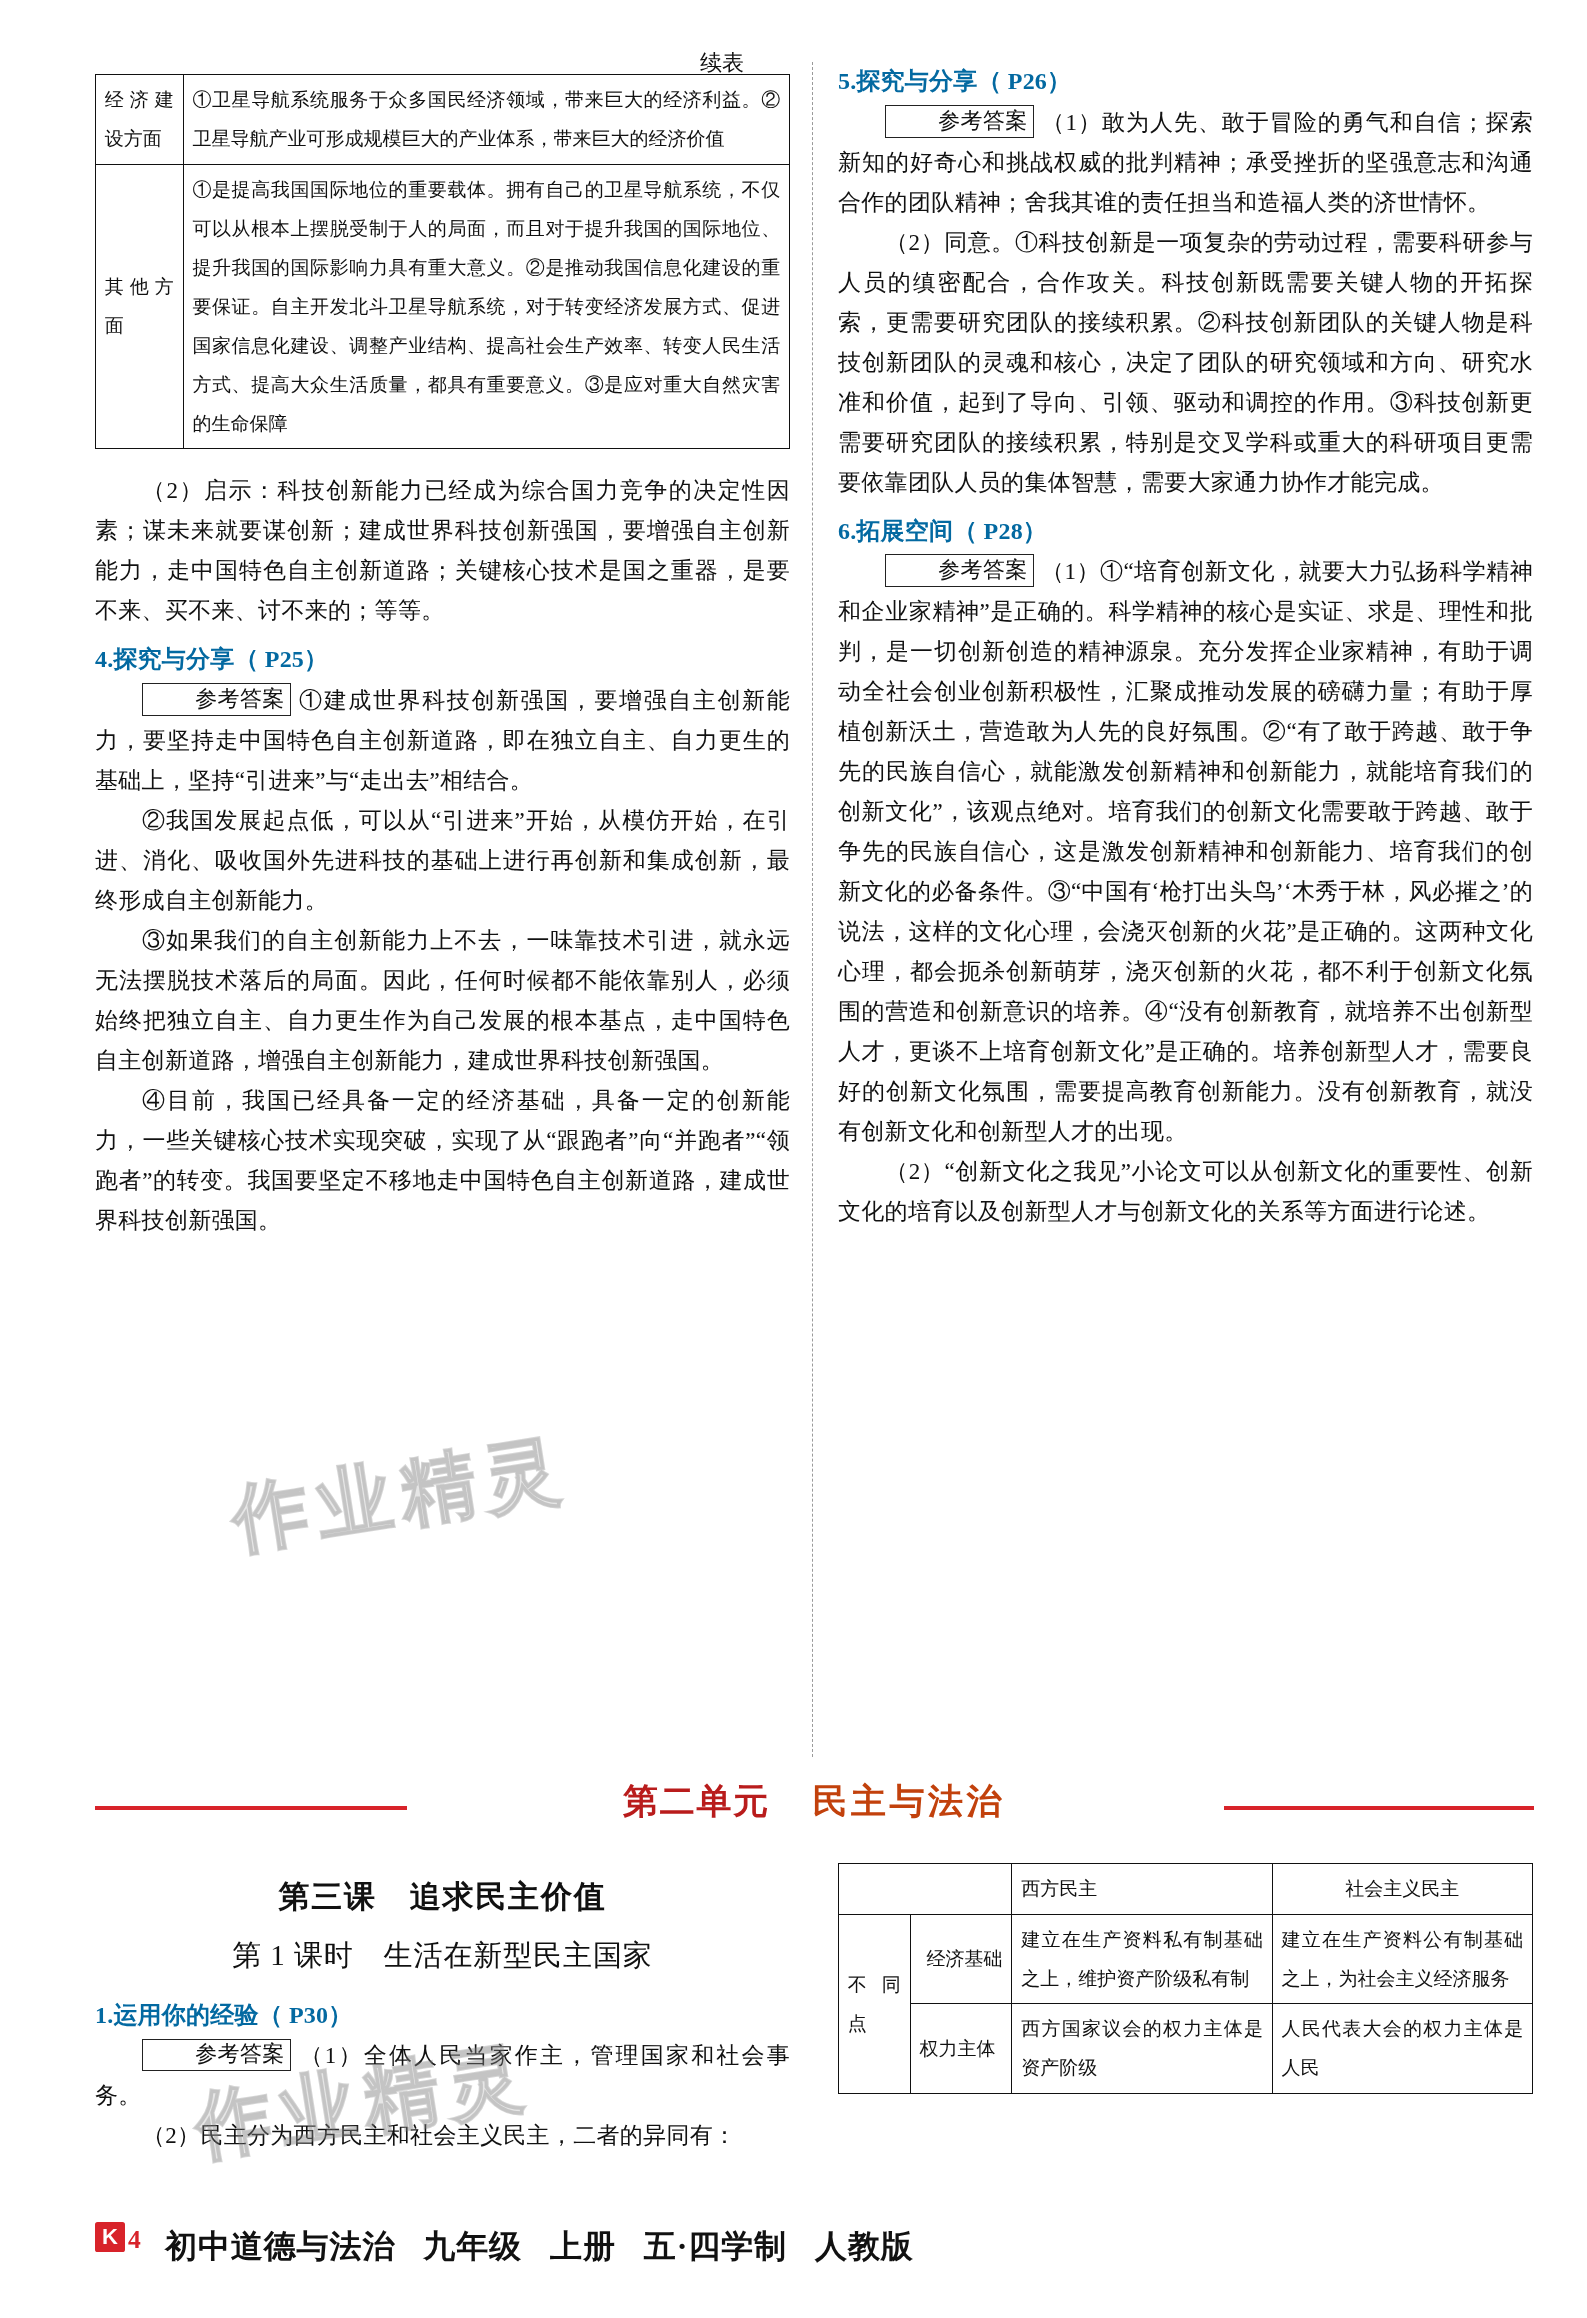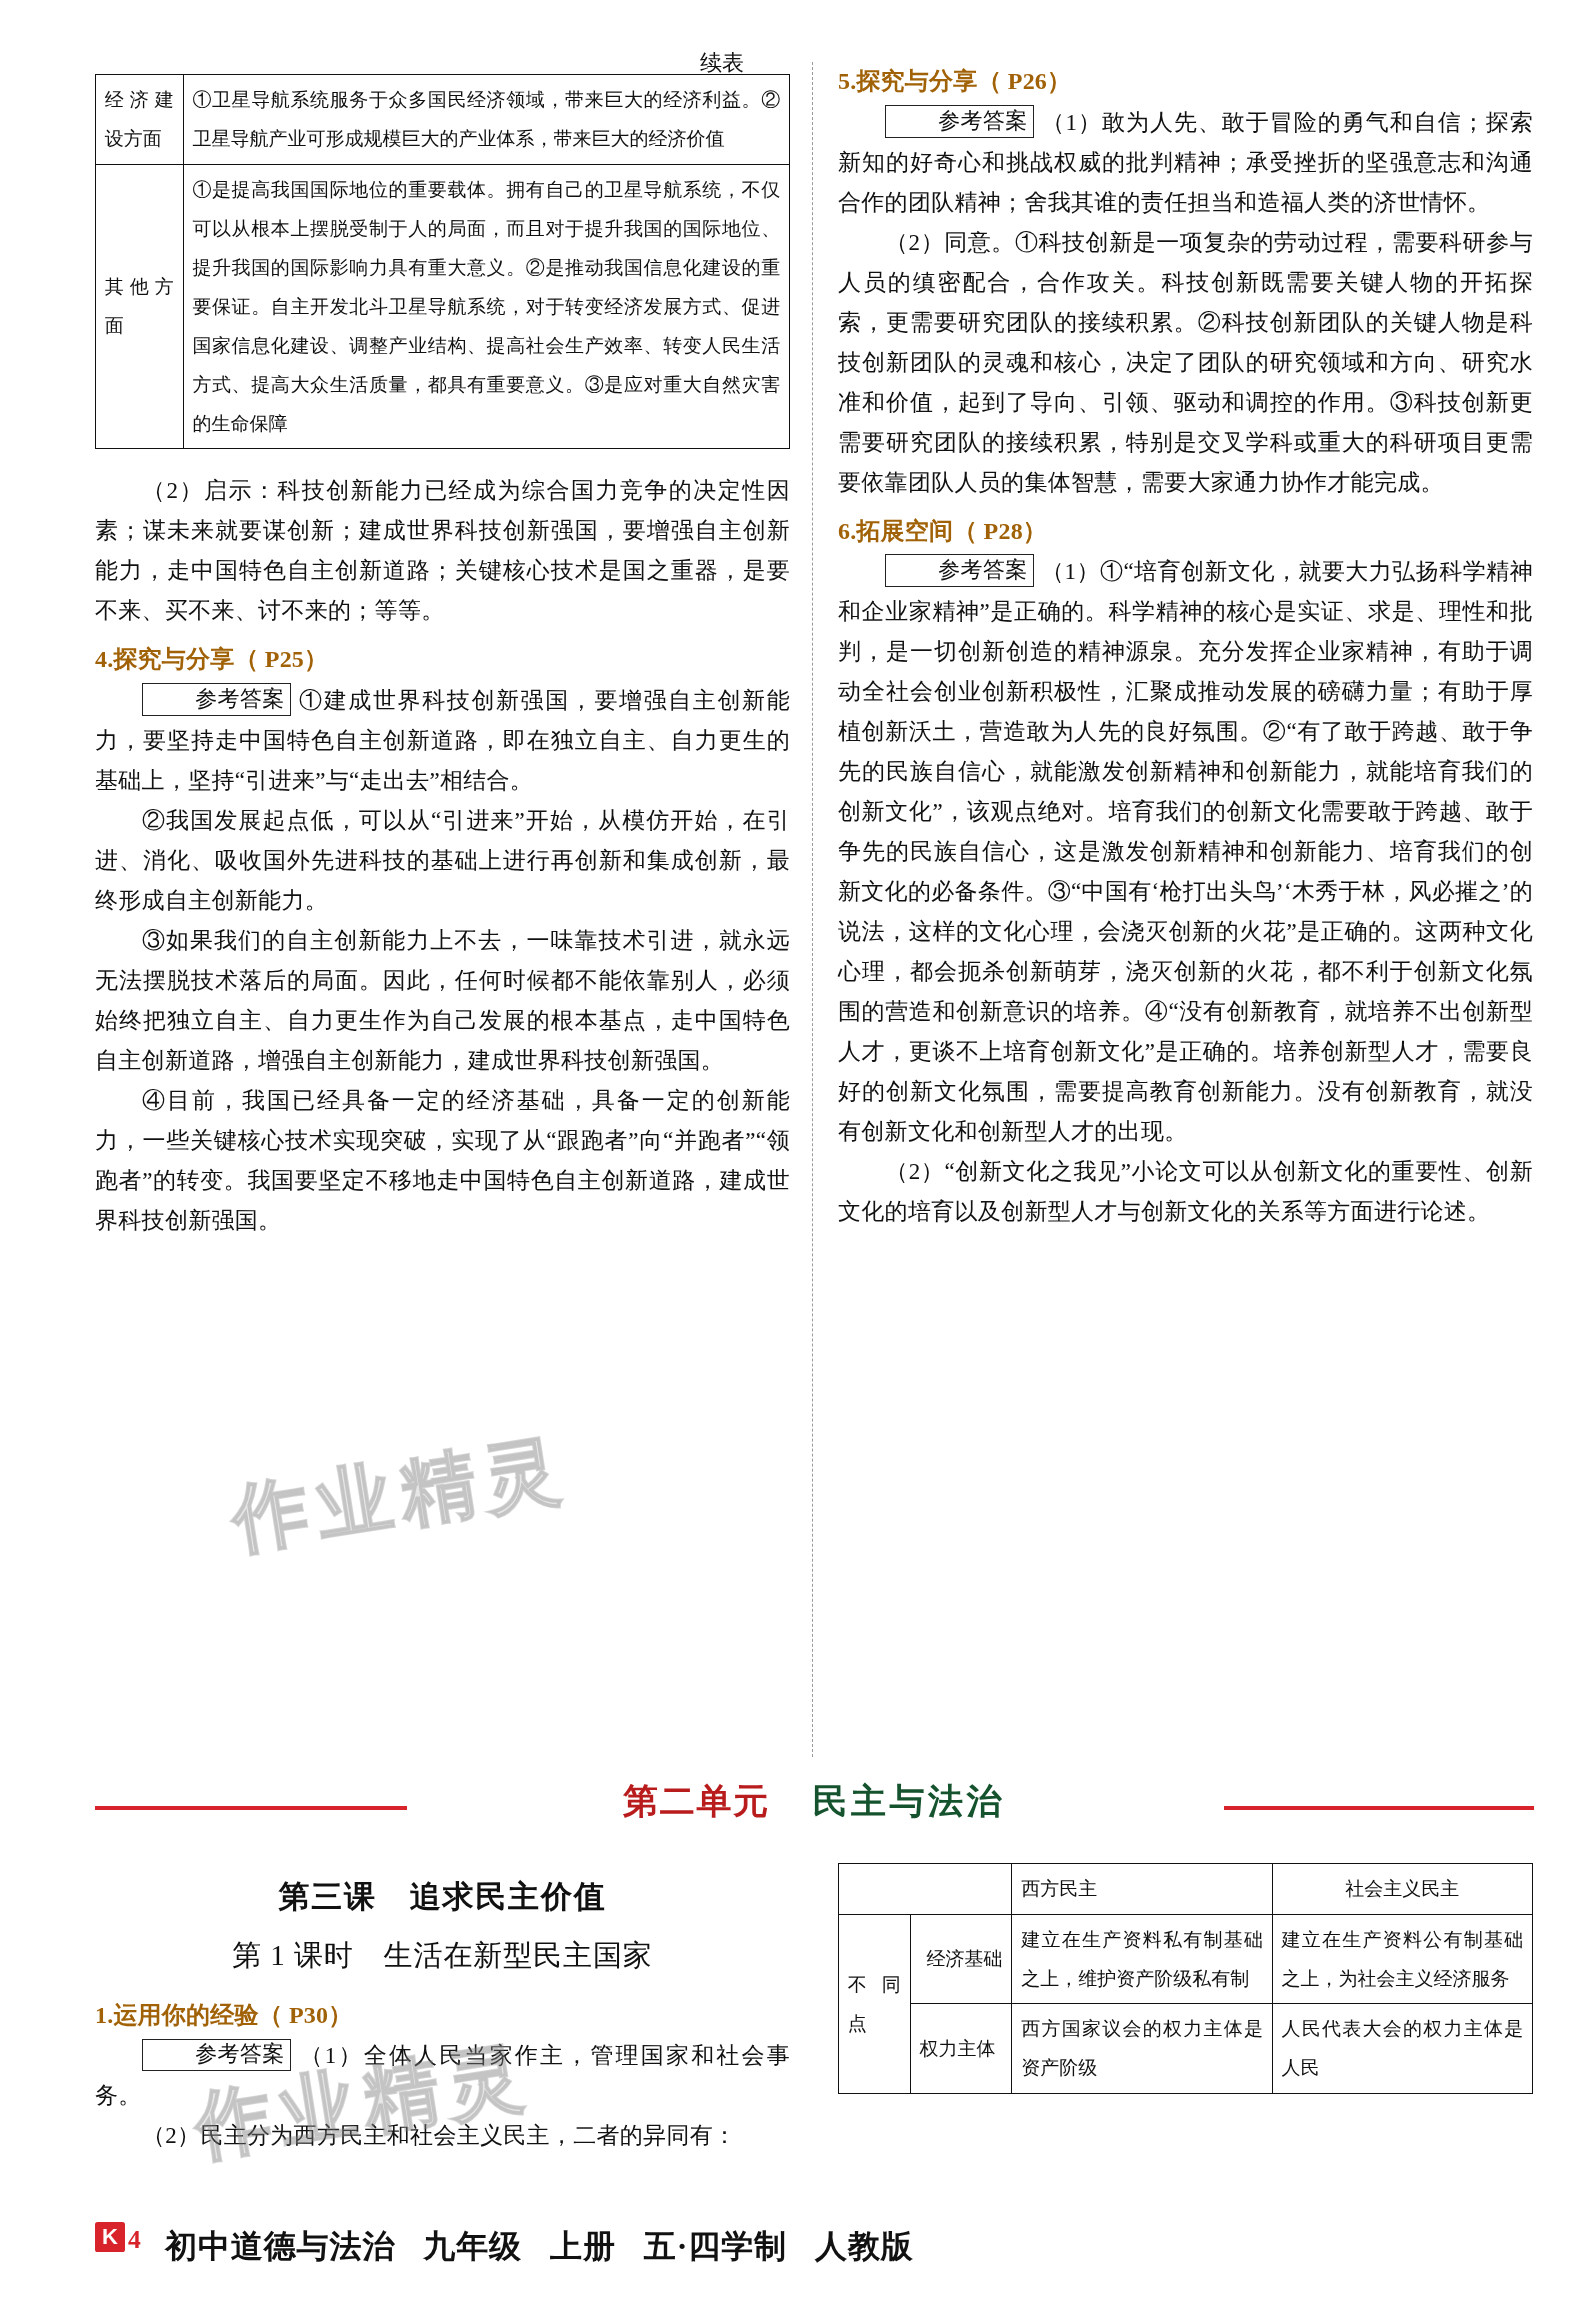--- a/index.html
+++ b/index.html
@@ -43,21 +43,21 @@
   }
   .indent { text-indent:47px; }
   .cont-label {
     position:absolute;
     left:700px; top:48px;
     font-size:22px;
     color:#111;
   }
   
   .redhead {
-    color:#a16207;
+    color:#0369a1;
     font-size:24px;
     font-weight:bold;
     margin:12.3px 0 5.3px 0;
     letter-spacing:0.2px;
   }
   .ans-tag {
     display:inline-block;
     border:1.4px solid #222;
     padding:0.9px 5.3px 1.8px 5.3px;
     font-size:22px;
@@ -90,21 +90,21 @@
     width:1438px;
     text-align:center;
   }
   .unit-banner .u1 {
     color:#b91c1c;
     font-size:35px;
     font-weight:bold;
     letter-spacing:1.8px;
   }
   .unit-banner .u2 {
-    color:#14532d;
+    color:#c2410c;
     font-size:35px;
     font-weight:bold;
     letter-spacing:3.5px;
     margin-left:39px;
   }
   .banner-line {
     position:absolute;
     top:1806px;
     height:3.5px;
     background:#d8232a;

